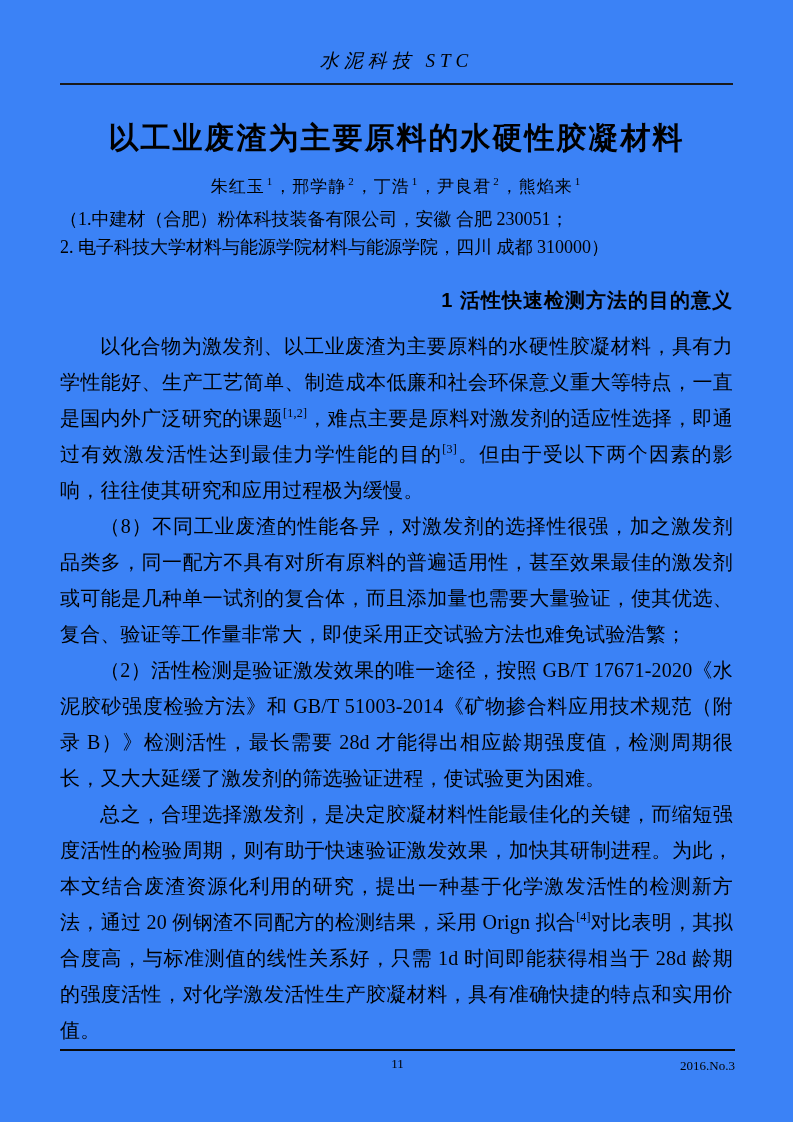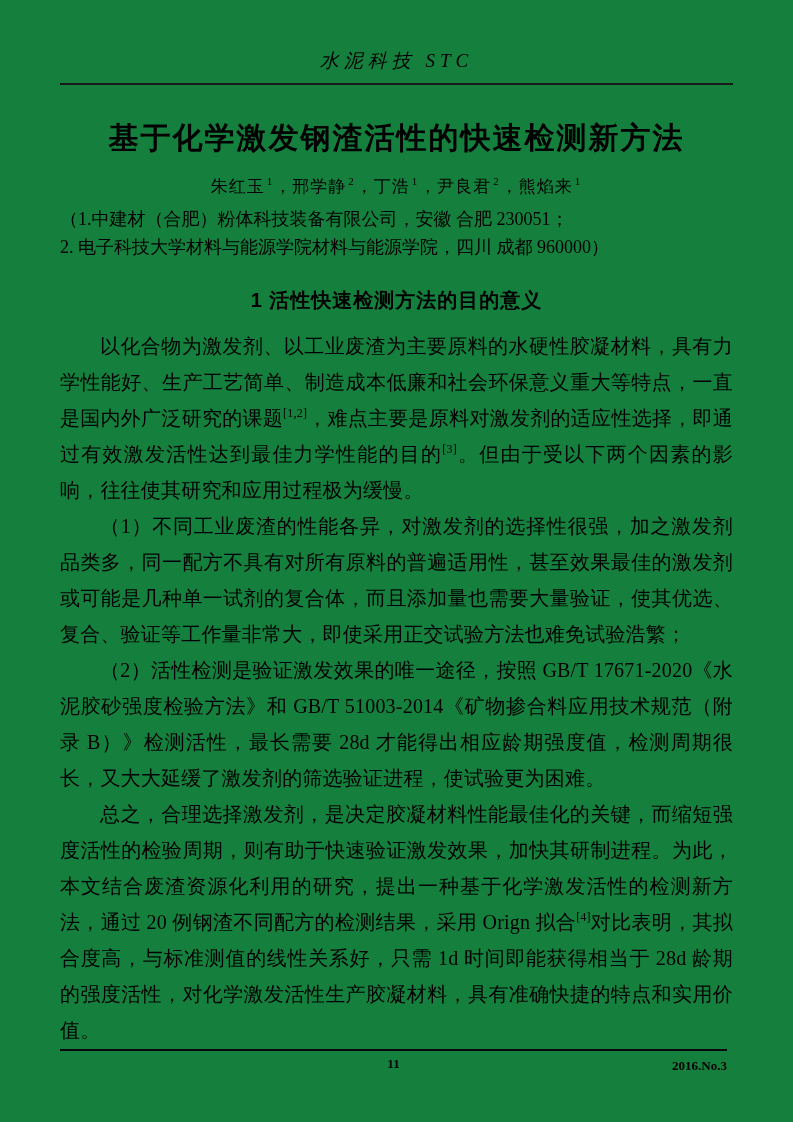--- a/index.html
+++ b/index.html
@@ -5,21 +5,21 @@
   html, body {
     margin: 0;
     padding: 0;
     background: #888;
   }
   .page {
     position: relative;
     width: 793px;
     height: 1122px;
     margin: 0 auto;
-    background: #15803d;
+    background: #3b82f6;
     color: #000000;
     font-family: "Liberation Serif", "DejaVu Serif", serif;
     box-sizing: border-box;
     padding: 0 60px;
     overflow: hidden;
   }
   
   .running-header {
     padding-top: 48px;
     text-align: center;
@@ -61,21 +61,21 @@
     text-align: left;
     font-size: 18px;
     line-height: 28px;
   }
   
   .section-heading {
     margin: 26px 0 0 0;
     font-family: "Liberation Sans", "DejaVu Sans", sans-serif;
     font-weight: 700;
     font-size: 20px;
-    text-align: center;
+    text-align: right;
     letter-spacing: 1px;
   }
   .body-para {
     margin: 0;
     font-size: 20px;
     line-height: 36px;
     text-align: justify;
     text-indent: 2em;
     letter-spacing: 0.2px;
   }
@@ -83,23 +83,22 @@
     margin-top: 14px;
   }
   .body-para sup {
     font-size: 12px;
     line-height: 0;
   }
   
   .page-footer {
     position: absolute;
     left: 60px;
-    right: 66px;
+    right: 58px;
     top: 1049px;
-    font-weight: bold;
   }
   .footer-rule {
     border: 0;
     border-top: 2.5px solid #0a0a0a;
     height: 0;
     margin: 0;
   }
   .footer-row {
     position: relative;
     margin-top: 5px;
@@ -123,34 +122,34 @@
 
 <div class="page">
 
   <header class="running-header">
     <div class="journal-title">水泥科技 STC</div>
     <hr class="header-rule">
   </header>
 
   <main>
 
-    <h1 class="article-title">基于化学激发钢渣活性的快速检测新方法</h1>
+    <h1 class="article-title">以工业废渣为主要原料的水硬性胶凝材料</h1>
 
     <div class="authors-line"><span><span>朱红玉</span><sup>1</sup><span>，</span></span><span><span>邢学静</span><sup>2</sup><span>，</span></span><span><span>丁浩</span><sup>1</sup><span>，</span></span><span><span>尹良君</span><sup>2</sup><span>，</span></span><span><span>熊焰来</span><sup>1</sup><span></span></span></div>
 
     <div class="affiliations">
       <div>（1.中建材（合肥）粉体科技装备有限公司，安徽 合肥 230051；</div>
-      <div>2. 电子科技大学材料与能源学院材料与能源学院，四川 成都 960000）</div>
+      <div>2. 电子科技大学材料与能源学院材料与能源学院，四川 成都 310000）</div>
     </div>
 
     <h2 class="section-heading">1  活性快速检测方法的目的意义</h2>
 
     <p class="body-para"><span>以化合物为激发剂、以工业废渣为主要原料的水硬性胶凝材料，具有力学性能好、生产工艺简单、制造成本低廉和社会环保意义重大等特点，一直是国内外广泛研究的课题</span><sup>[1,2]</sup><span>，难点主要是原料对激发剂的适应性选择，即通过有效激发活性达到最佳力学性能的目的</span><sup>[3]</sup><span>。但由于受以下两个因素的影响，往往使其研究和应用过程极为缓慢。</span></p>
 
-    <p class="body-para"><span>（1）不同工业废渣的性能各异，对激发剂的选择性很强，加之激发剂品类多，同一配方不具有对所有原料的普遍适用性，甚至效果最佳的激发剂或可能是几种单一试剂的复合体，而且添加量也需要大量验证，使其优选、复合、验证等工作量非常大，即使采用正交试验方法也难免试验浩繁；</span></p>
+    <p class="body-para"><span>（8）不同工业废渣的性能各异，对激发剂的选择性很强，加之激发剂品类多，同一配方不具有对所有原料的普遍适用性，甚至效果最佳的激发剂或可能是几种单一试剂的复合体，而且添加量也需要大量验证，使其优选、复合、验证等工作量非常大，即使采用正交试验方法也难免试验浩繁；</span></p>
 
     <p class="body-para"><span>（2）活性检测是验证激发效果的唯一途径，按照 GB/T 17671-2020《水泥胶砂强度检验方法》和 GB/T 51003-2014《矿物掺合料应用技术规范（附录 B）》检测活性，最长需要 28d 才能得出相应龄期强度值，检测周期很长，又大大延缓了激发剂的筛选验证进程，使试验更为困难。</span></p>
 
     <p class="body-para"><span>总之，合理选择激发剂，是决定胶凝材料性能最佳化的关键，而缩短强度活性的检验周期，则有助于快速验证激发效果，加快其研制进程。为此，本文结合废渣资源化利用的研究，提出一种基于化学激发活性的检测新方法，通过 20 例钢渣不同配方的检测结果，采用 Orign 拟合</span><sup>[4]</sup><span>对比表明，其拟合度高，与标准测值的线性关系好，只需 1d 时间即能获得相当于 28d 龄期的强度活性，对化学激发活性生产胶凝材料，具有准确快捷的特点和实用价值。</span></p>
 
   </main>
 
   <footer class="page-footer">
     <hr class="footer-rule">
     <div class="footer-row">

